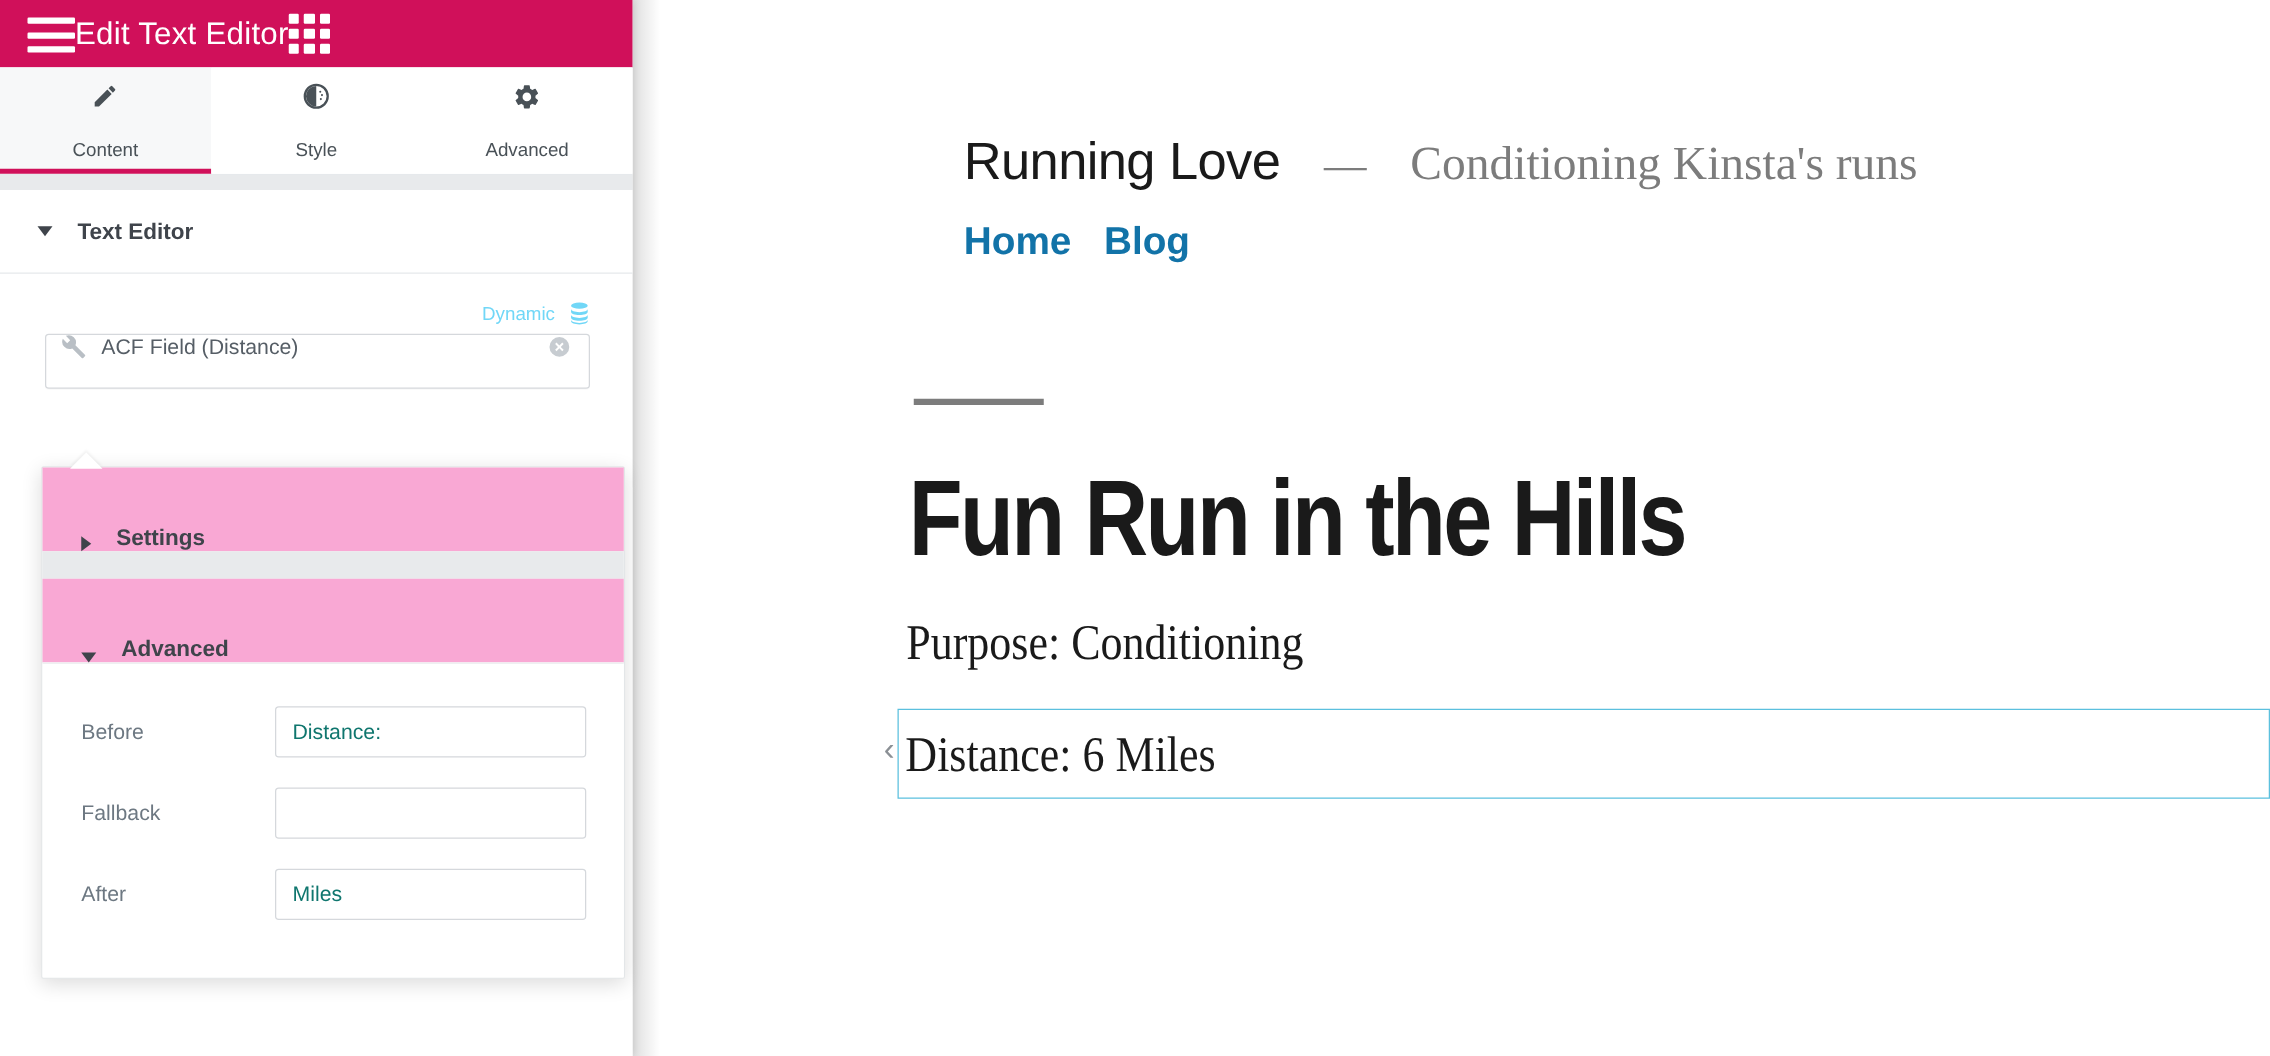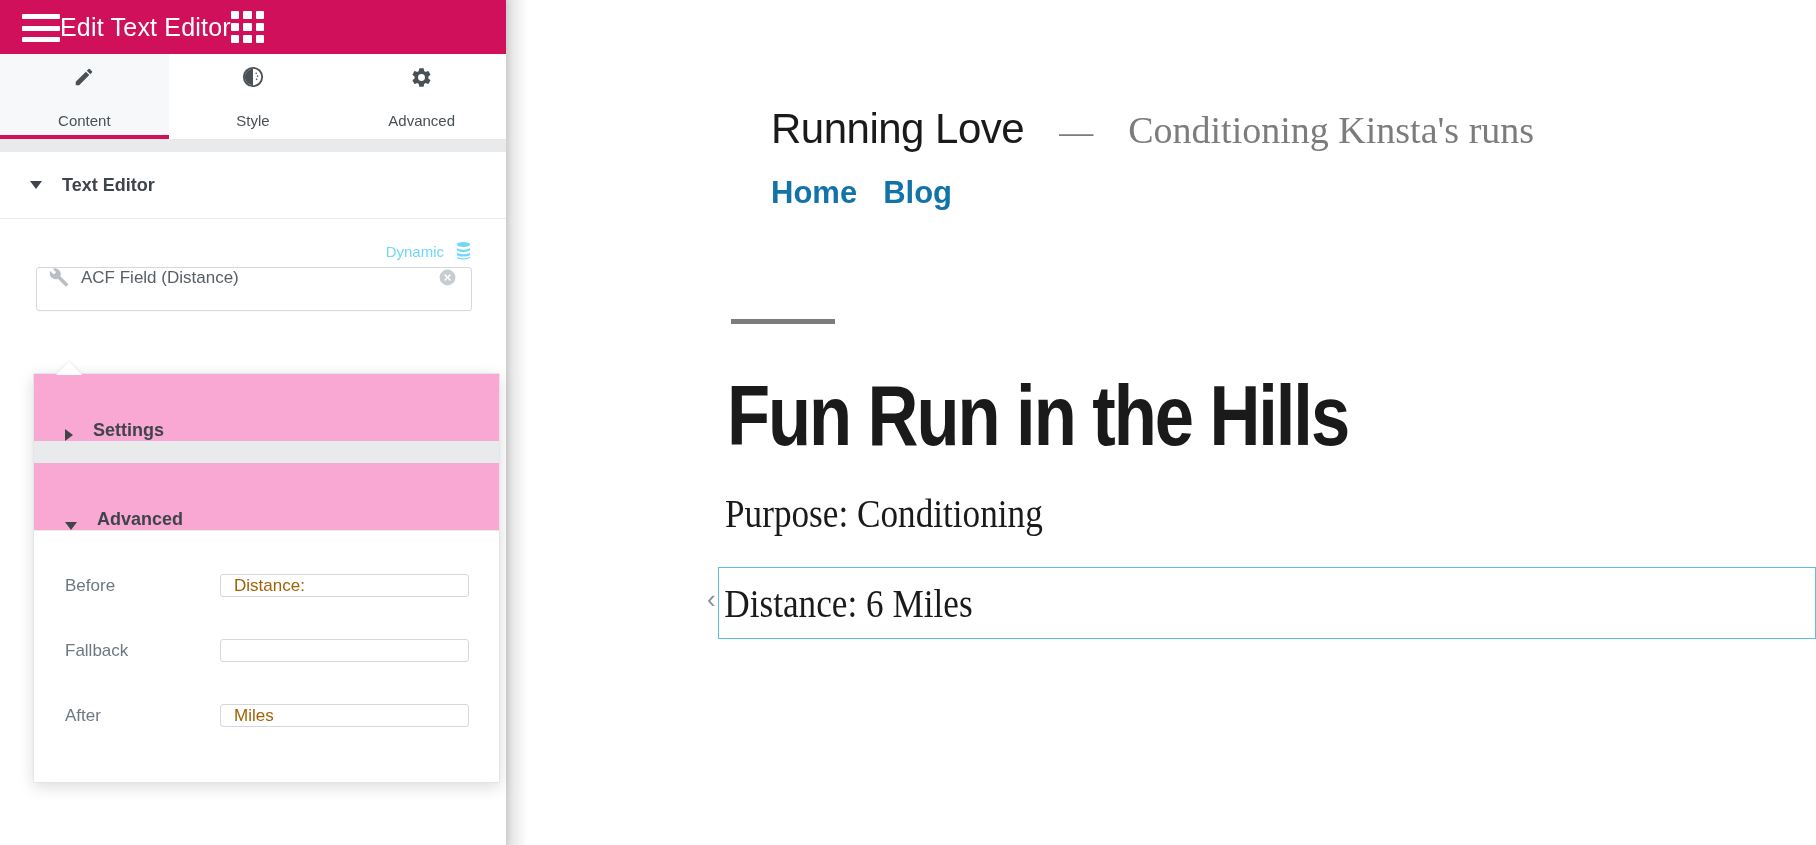--- a/index.html
+++ b/index.html
@@ -264,27 +264,27 @@
     box-sizing: border-box;
   }
   .field-label {
     width: 155px;
     flex: 0 0 155px;
     font-size: 17px;
     color: #6d7882;
   }
   .field-input {
     flex: 1 1 auto;
-    height: 23px;
+    height: 41px;
     border: 1px solid #d5d8dc;
     border-radius: 3px;
     background: #ffffff;
     font-family: "Liberation Sans", sans-serif;
     font-size: 17px;
-    color: #a16207;
+    color: #0f766e;
     padding: 0 13px;
     box-sizing: border-box;
     outline: none;
   }
   .field-input::placeholder { color: #b6bcc2; }
 
   .panel-filler {
     position: absolute;
     left: 0;
     right: 0;

